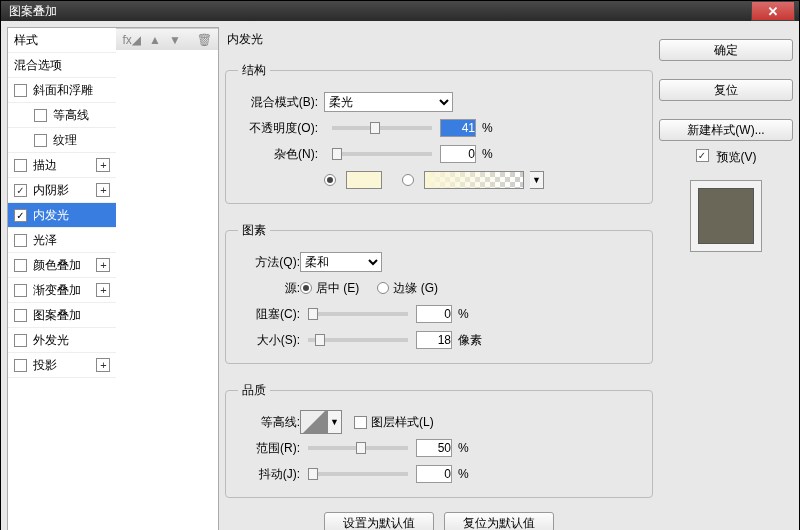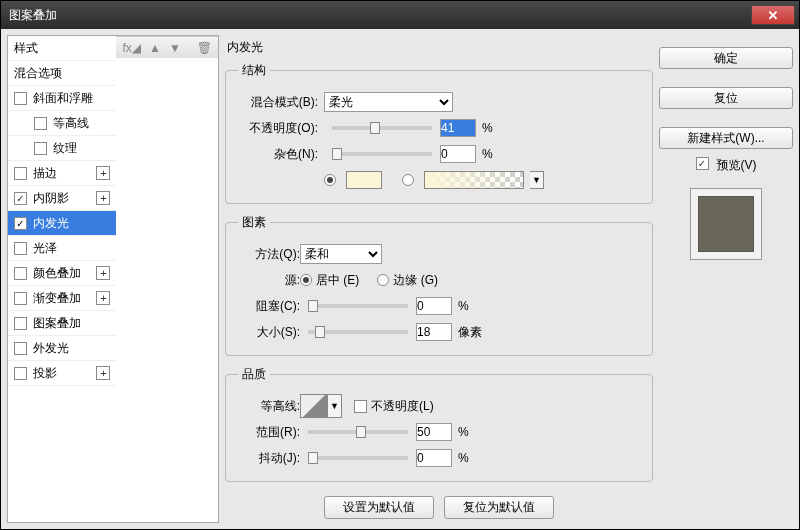--- a/index.html
+++ b/index.html
@@ -17,29 +17,29 @@
 .srow .cb { width: 13px; height: 13px; border: 1px solid #888; background: #fff; margin-right: 6px; display: flex; align-items: center; justify-content: center; font-size: 10px; color: #333; }
 .srow .lbl { flex: 1; }
 .srow .plus { width: 14px; height: 14px; border: 1px solid #888; display: flex; align-items: center; justify-content: center; font-size: 11px; color: #333; }
 .srow.indent { padding-left: 26px; }
 .srow.selected { background: #3a7de0; color: #fff; }
 .srow.selected .cb { color: #000; }
 .leftfoot { height: 22px; background: linear-gradient(#f4f4f4,#e0e0e0); border-top: 1px solid #ccc; display: flex; align-items: center; padding: 0 6px; gap: 8px; color: #888; }
 .leftfoot .spacer { flex: 1; }
 .center { flex: 1; display: flex; flex-direction: column; }
 .panel-title { padding: 4px 0 6px 2px; }
-fieldset { border: 1px solid #bbb; border-radius: 4px; margin-bottom: 10px; padding: 10px 12px; }
+fieldset { border: 1px solid #bbb; border-radius: 4px; margin-bottom: 10px; padding: 10px 12px; margin-top: 8px; }
 legend { padding: 0 4px; }
 .row { display: flex; align-items: center; height: 26px; }
 .row .lab { width: 86px; text-align: right; padding-right: 6px; }
 .row .lab2 { width: 62px; text-align: right; }
 select { height: 20px; font-size: 12px; background: #fff; border: 1px solid #999; }
 .slider { flex: 1; height: 4px; background: #ccc; position: relative; margin: 0 8px; max-width: 100px; }
 .slider .thumb { position: absolute; top: -4px; width: 10px; height: 12px; background: #f5f5f5; border: 1px solid #888; }
-input.num { width: 36px; height: 18px; border: 1px solid #999; text-align: left; font-size: 12px; }
+input.num { width: 36px; height: 18px; border: 1px solid #999; text-align: right; font-size: 12px; }
 input.num.sel { background: #3a7de0; color: #fff; }
 .unit { margin-left: 6px; }
 .radio { width: 12px; height: 12px; border-radius: 50%; border: 1px solid #888; background: #fff; display: inline-flex; align-items: center; justify-content: center; margin-right: 4px; }
 .radio.on::after { content: ""; width: 6px; height: 6px; border-radius: 50%; background: #444; }
 .swatch { width: 36px; height: 18px; border: 1px solid #888; }
 .gradient { width: 100px; height: 18px; border: 1px solid #888; background: linear-gradient(to right, #fbf6d6, rgba(251,246,214,0)), repeating-conic-gradient(#ccc 0 25%, #fff 0 50%) 0 0/10px 10px; }
 .dd { width: 14px; height: 18px; border: 1px solid #888; border-left: none; display: flex; align-items: center; justify-content: center; background: #f4f4f4; font-size: 9px; }
 .contour { width: 28px; height: 24px; border: 1px solid #888; background: linear-gradient(135deg, #eee 49%, #888 51%); }
 .checkbox { width: 13px; height: 13px; border: 1px solid #888; background: #fff; margin-right: 4px; display: inline-flex; align-items: center; justify-content: center; font-size: 10px; }
 .checkbox.on::after { content: "✓"; color: #333; }
@@ -197,21 +197,21 @@
       </fieldset>
 
       <fieldset>
         <legend>品质</legend>
         <div class="row">
           <span class="lab2">等高线:</span>
           <span class="contour"></span>
           <span class="dd" style="height:24px">▼</span>
           <span style="width:12px"></span>
           <span class="checkbox"></span>
-          <span>不透明度(L)</span>
+          <span>图层样式(L)</span>
         </div>
         <div class="row">
           <span class="lab2">范围(R):</span>
           <div class="slider">
               <div class="thumb" style="left:48%"></div>
             </div>
           <input class="num" value="50" style="">
           <span class="unit">%</span>
         </div>
         <div class="row">

